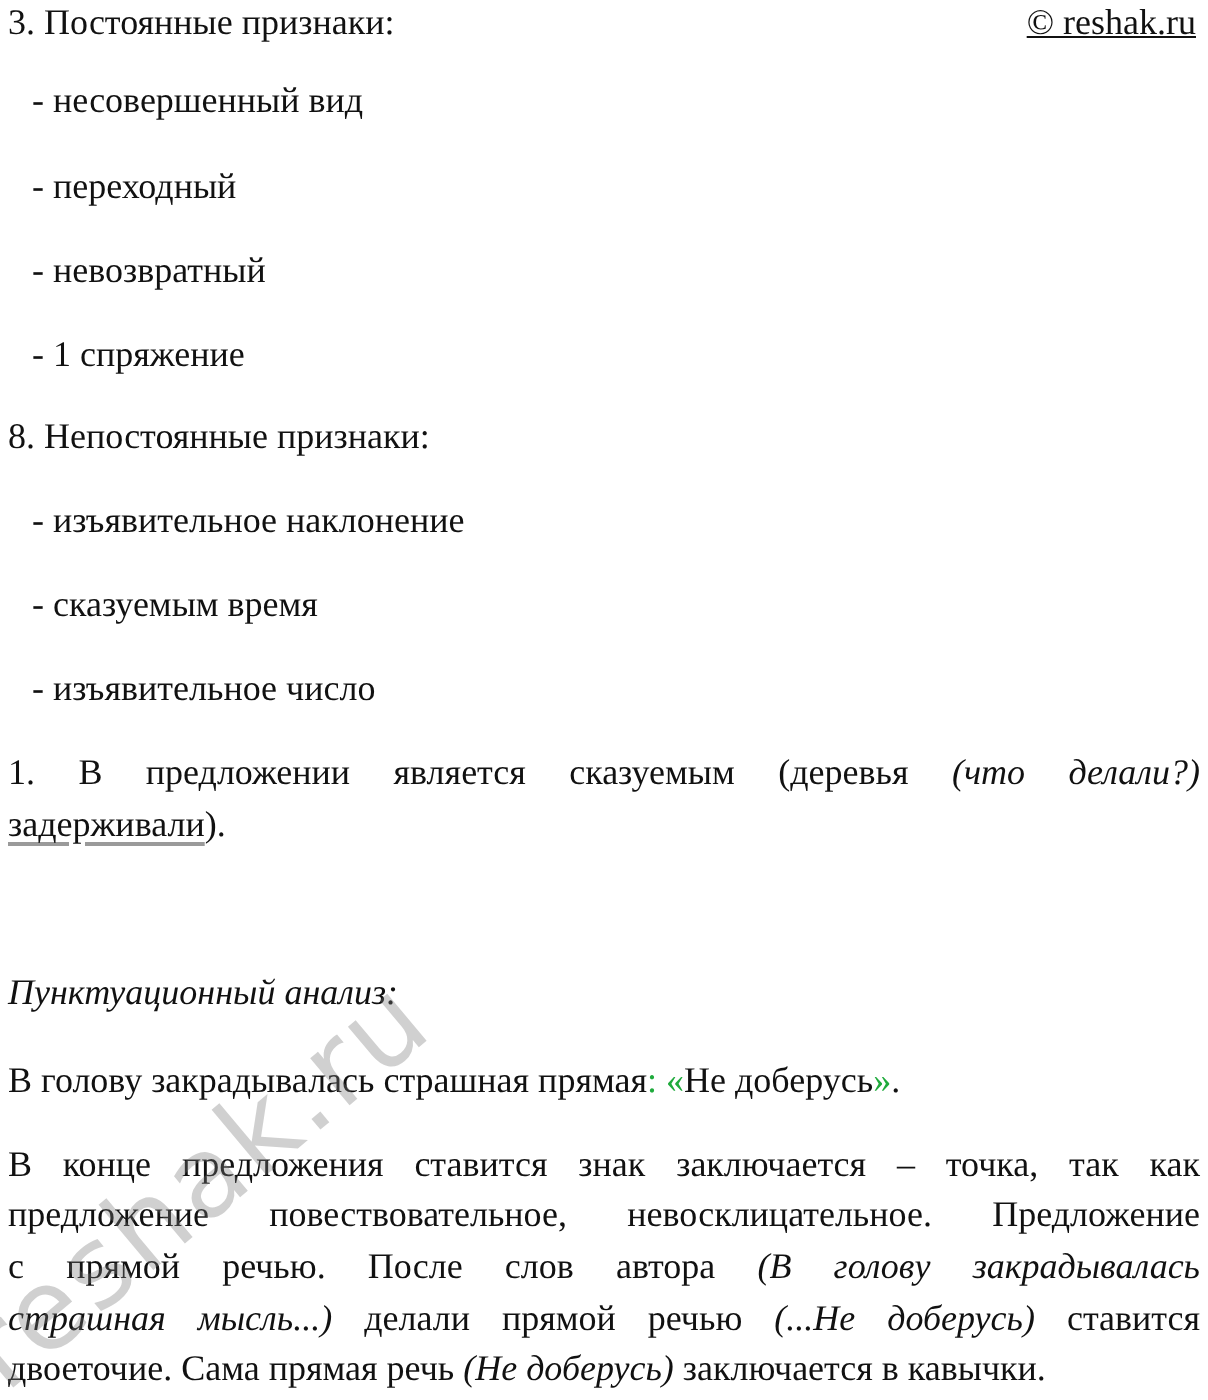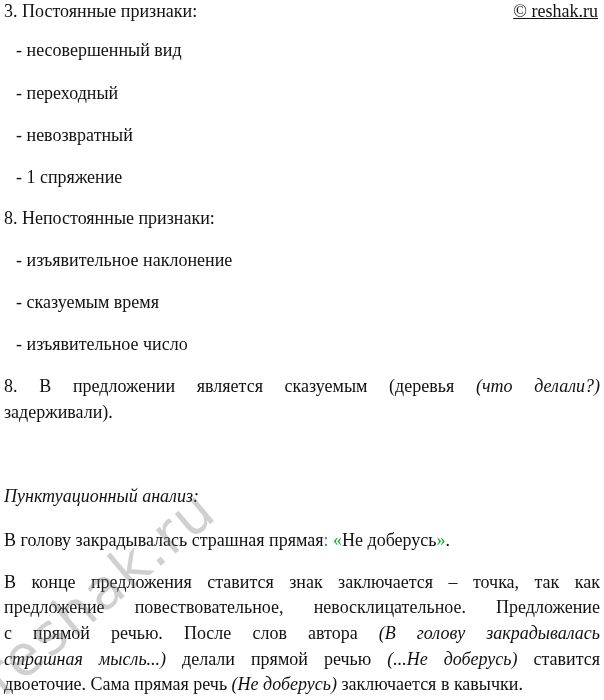--- a/index.html
+++ b/index.html
@@ -7,21 +7,21 @@
     width: 604px; height: 700px; overflow: hidden; position: relative;
     font-family: "Liberation Serif", "DejaVu Serif", serif;
     color: #111111;
     font-size: 18px;
   }
   .line { position: absolute; left: 4px; white-space: nowrap; line-height: 22px; }
   .item { left: 16px; text-align: center; }
   .copyright { position: absolute; right: 6px; top: 0px; line-height: 22px; font-size: 18px; text-decoration: underline; }
   .just { position: absolute; left: 4px; width: 596px; text-align: justify; text-align-last: justify; white-space: nowrap; line-height: 22px; }
   .it { font-style: italic; }
-  .ul { text-decoration-color: #9a9a9a; text-decoration-thickness: 2px; text-underline-offset: 3px; }
+  .ul { text-decoration: underline; text-decoration-color: #9a9a9a; text-decoration-thickness: 2px; text-underline-offset: 3px; }
   .green { color: #1faa3c; }
   .watermark {
     position: absolute; left: -14px; top: 572px; width: 220px; height: 130px;
     color: rgba(120,120,120,0.35); font-family: "DejaVu Sans", sans-serif;
     font-size: 56px; transform: rotate(-40deg); pointer-events: none; letter-spacing: 2px;
   }
 </style>
 </head>
 <body>
 
@@ -32,21 +32,21 @@
 <div class="line item" style="top:82px">- переходный</div>
 <div class="line item" style="top:124px">- невозвратный</div>
 <div class="line item" style="top:166px">- 1 спряжение</div>
 
 <div class="line" style="top:207px">8. Непостоянные признаки:</div>
 <div class="line item" style="top:249px">- изъявительное наклонение</div>
 <div class="line item" style="top:291px">- сказуемым время</div>
 <div class="line item" style="top:333px">- изъявительное число</div>
 
 <div class="just" style="top:375px">
-  <span>8. В предложении является сказуемым (деревья</span>
+  <span>1. В предложении является сказуемым (деревья</span>
   <span class="it">(что делали?)</span>
 </div>
 <div class="line" style="top:401px"><span class="ul">задерживали</span><span>).</span></div>
 
 <div class="line it" style="top:485px">Пунктуационный анализ:</div>
 
 <div class="line" style="top:529px"><span>В голову закрадывалась страшная прямая</span><span class="green">:</span><span> </span><span class="green">«</span><span>Не доберусь</span><span class="green">»</span><span>.</span></div>
 
 <div class="just" style="top:571px">В конце предложения ставится знак заключается – точка, так как</div>
 <div class="just" style="top:596px">предложение повествовательное, невосклицательное. Предложение</div>

